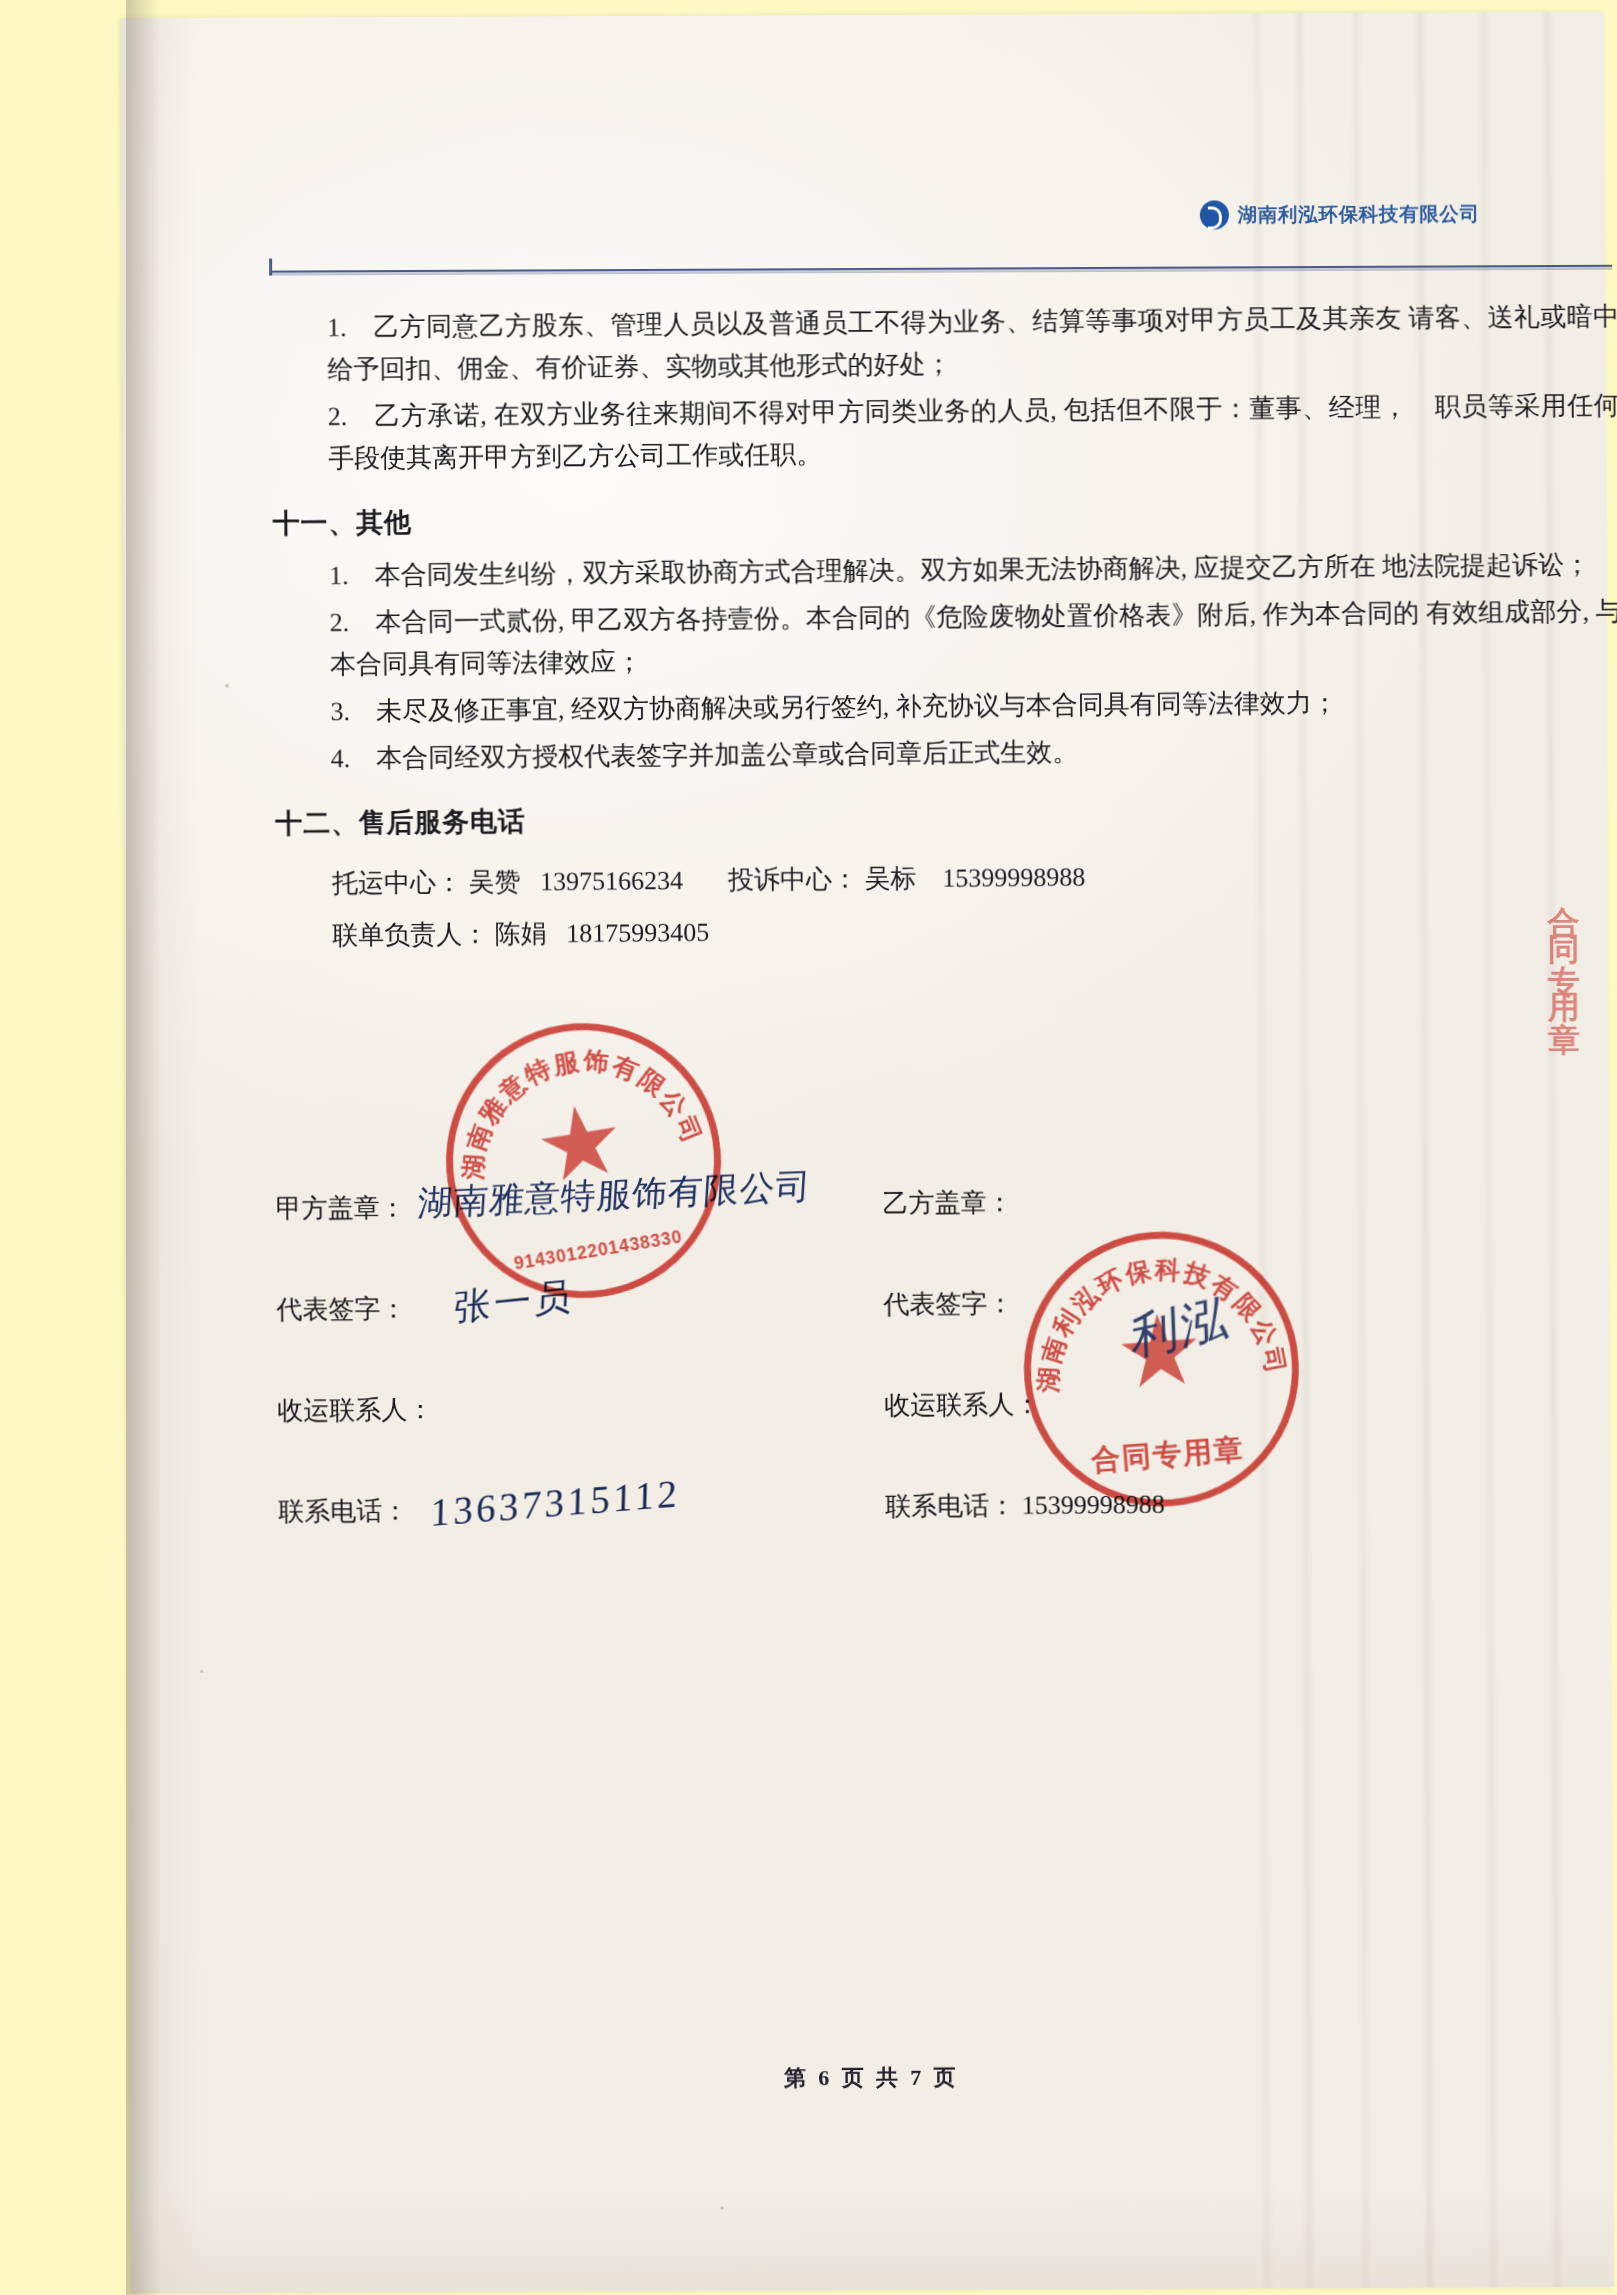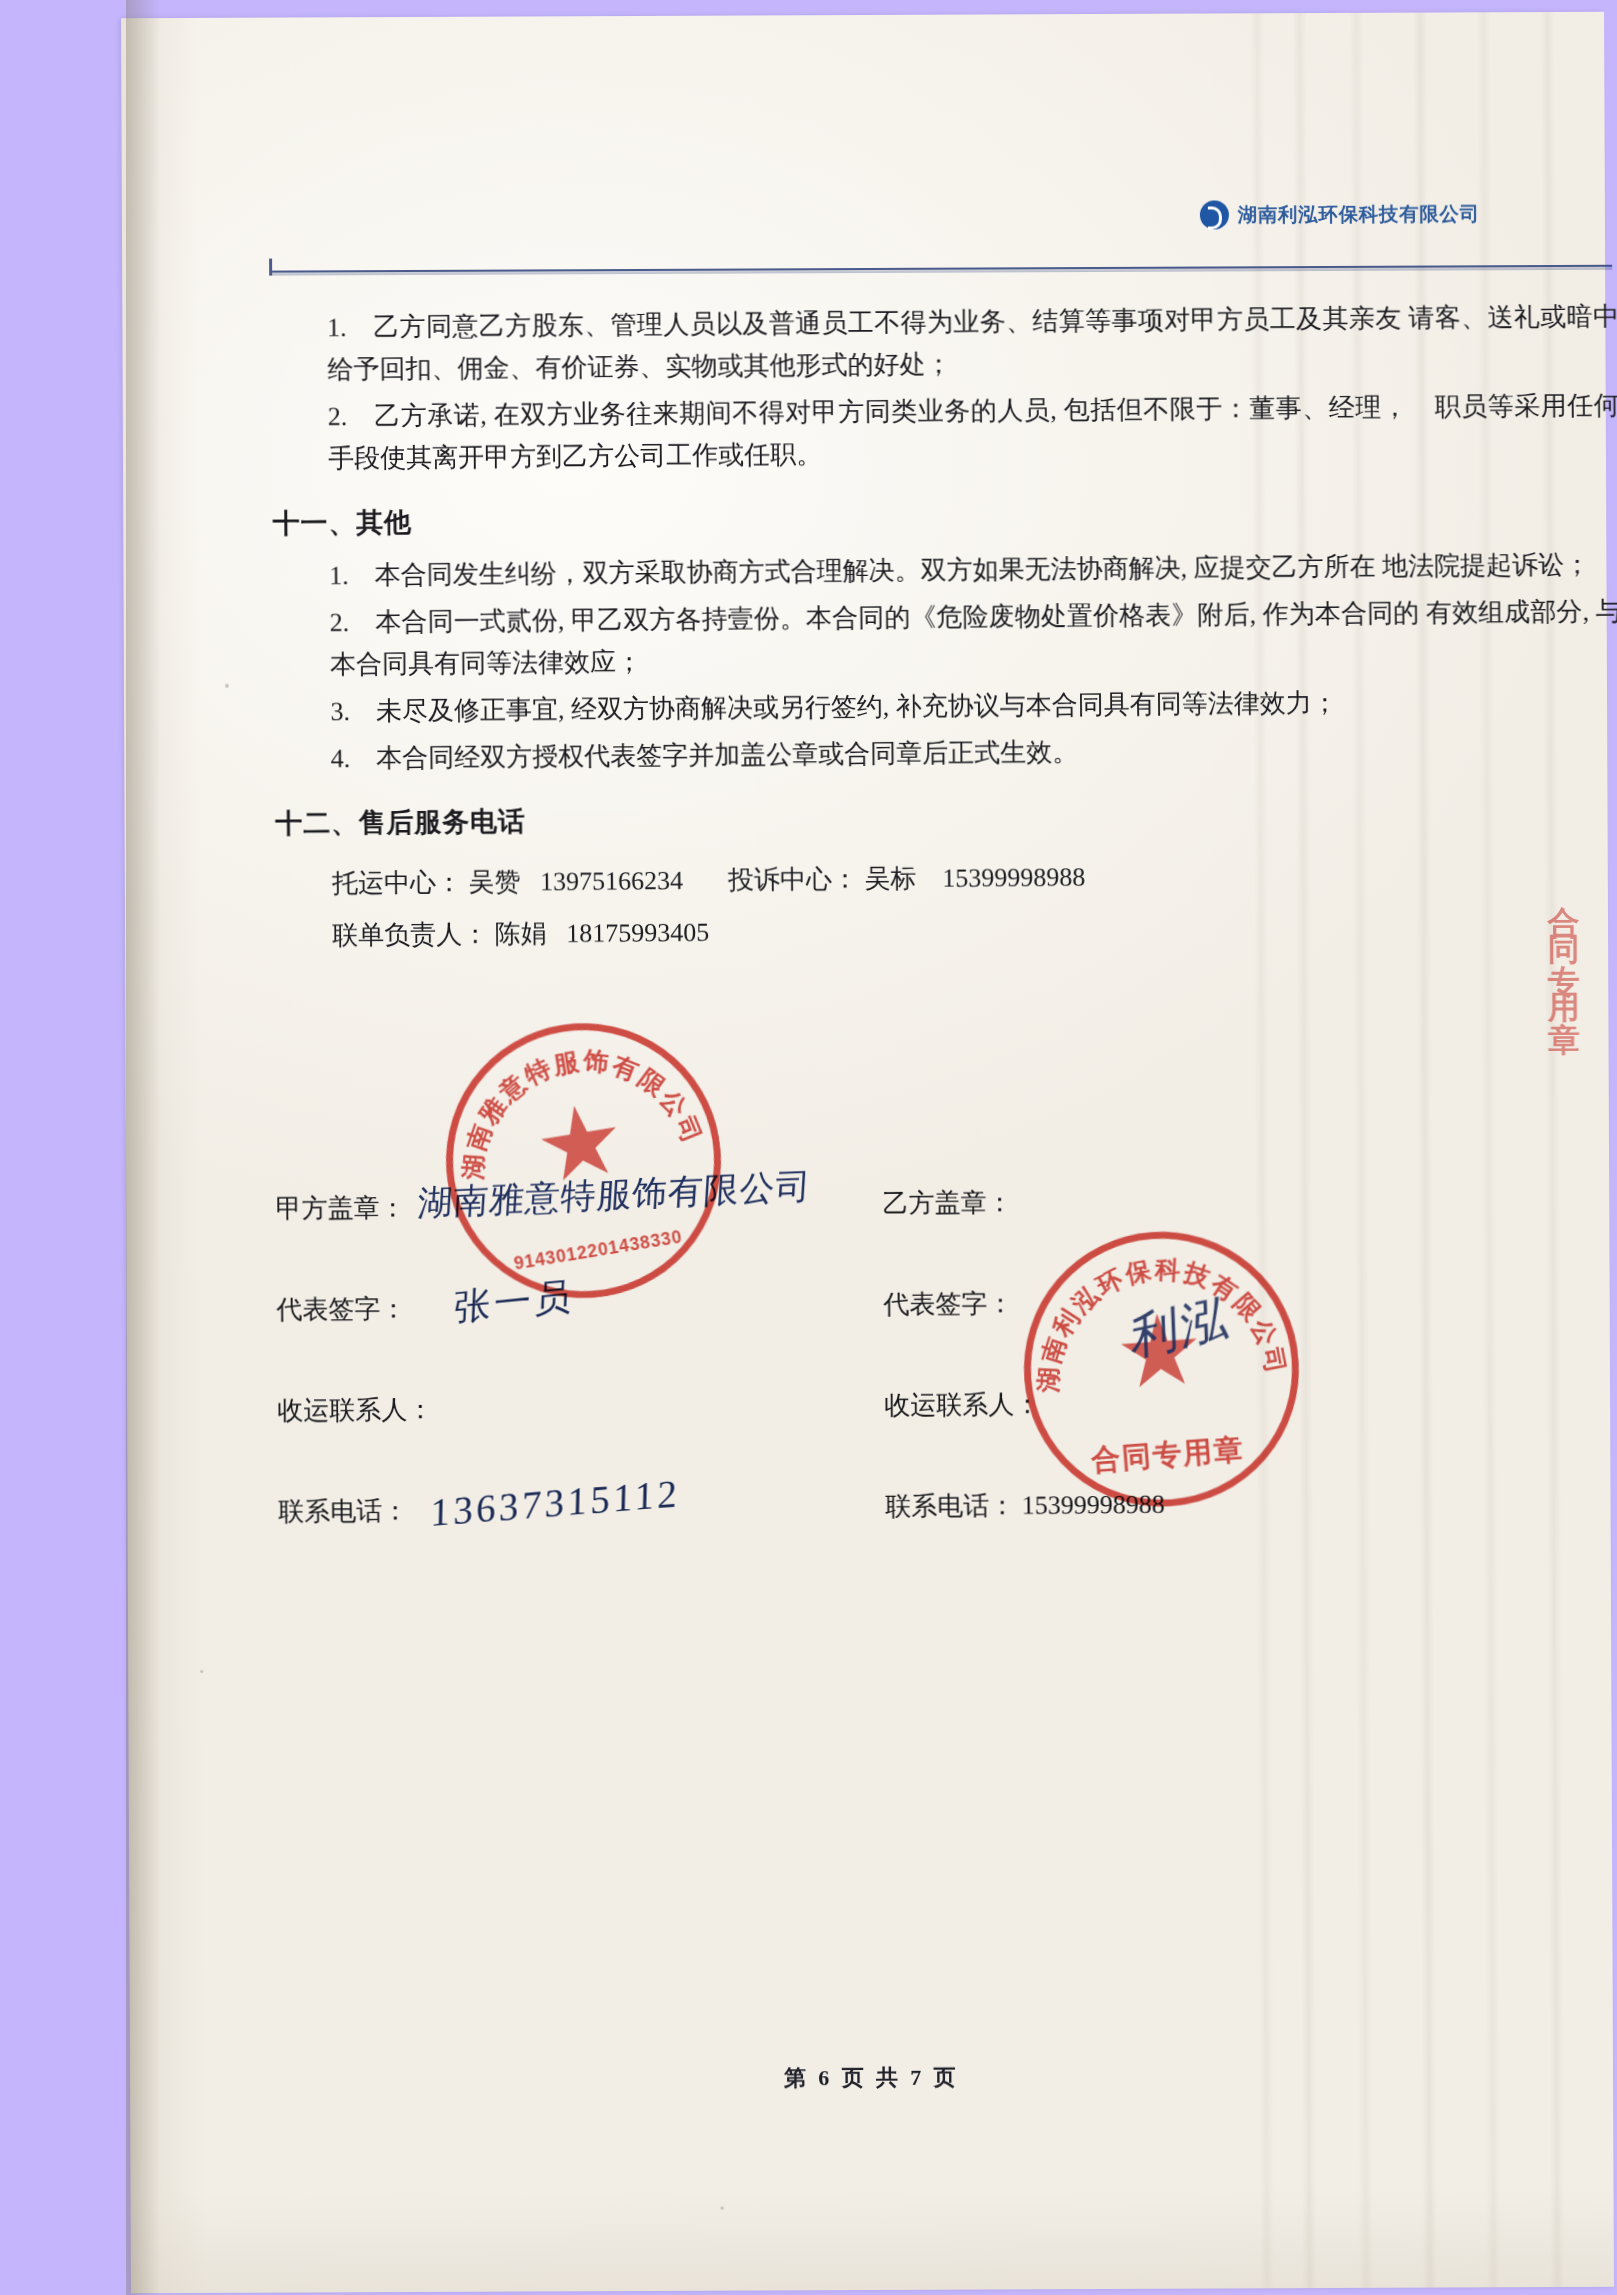--- a/index.html
+++ b/index.html
@@ -11,21 +11,21 @@
     width: 1618px;
     height: 2295px;
     overflow: hidden;
     font-family: "Liberation Serif", serif;
   }
   
   .scan {
     position: relative;
     width: 1618px;
     height: 2295px;
-    background: #c4b5fd;
+    background: #fef9c3;
     overflow: hidden;
   }
   .paper {
     position: absolute;
     left: 126px;
     top: 15px;
     width: 1483px;
     height: 2275px;
     background:
       radial-gradient(1011px 758px at 30% 20%, #fdfcf9 0%, #f7f4ee 55%, #f2eee6 100%);

